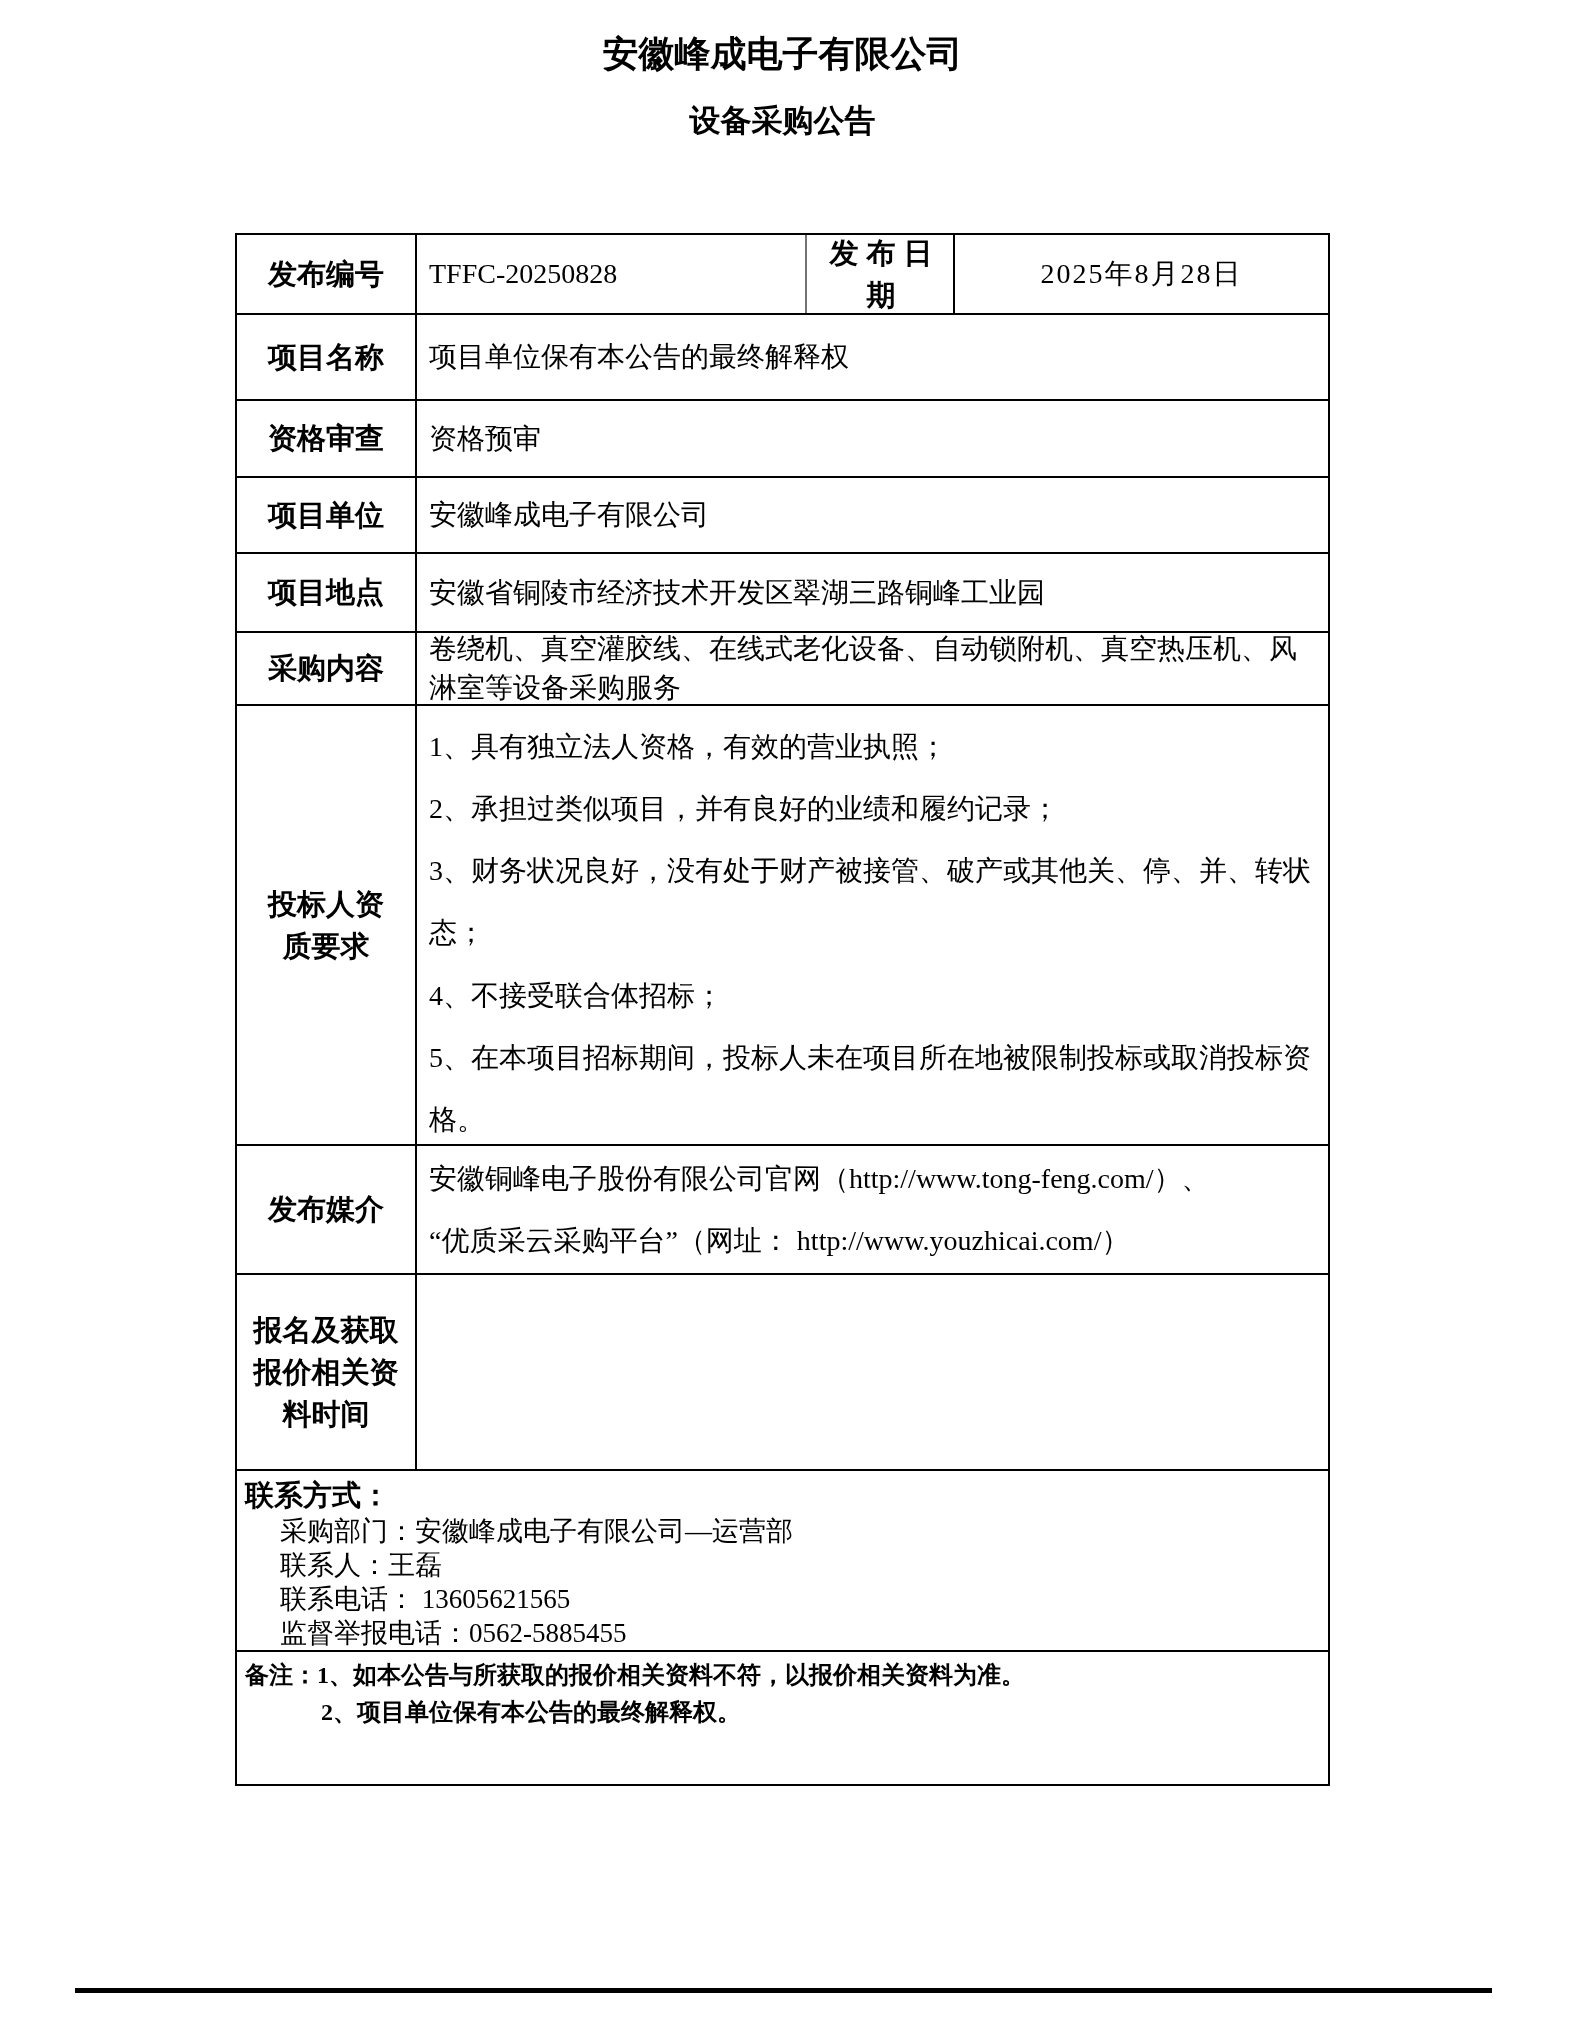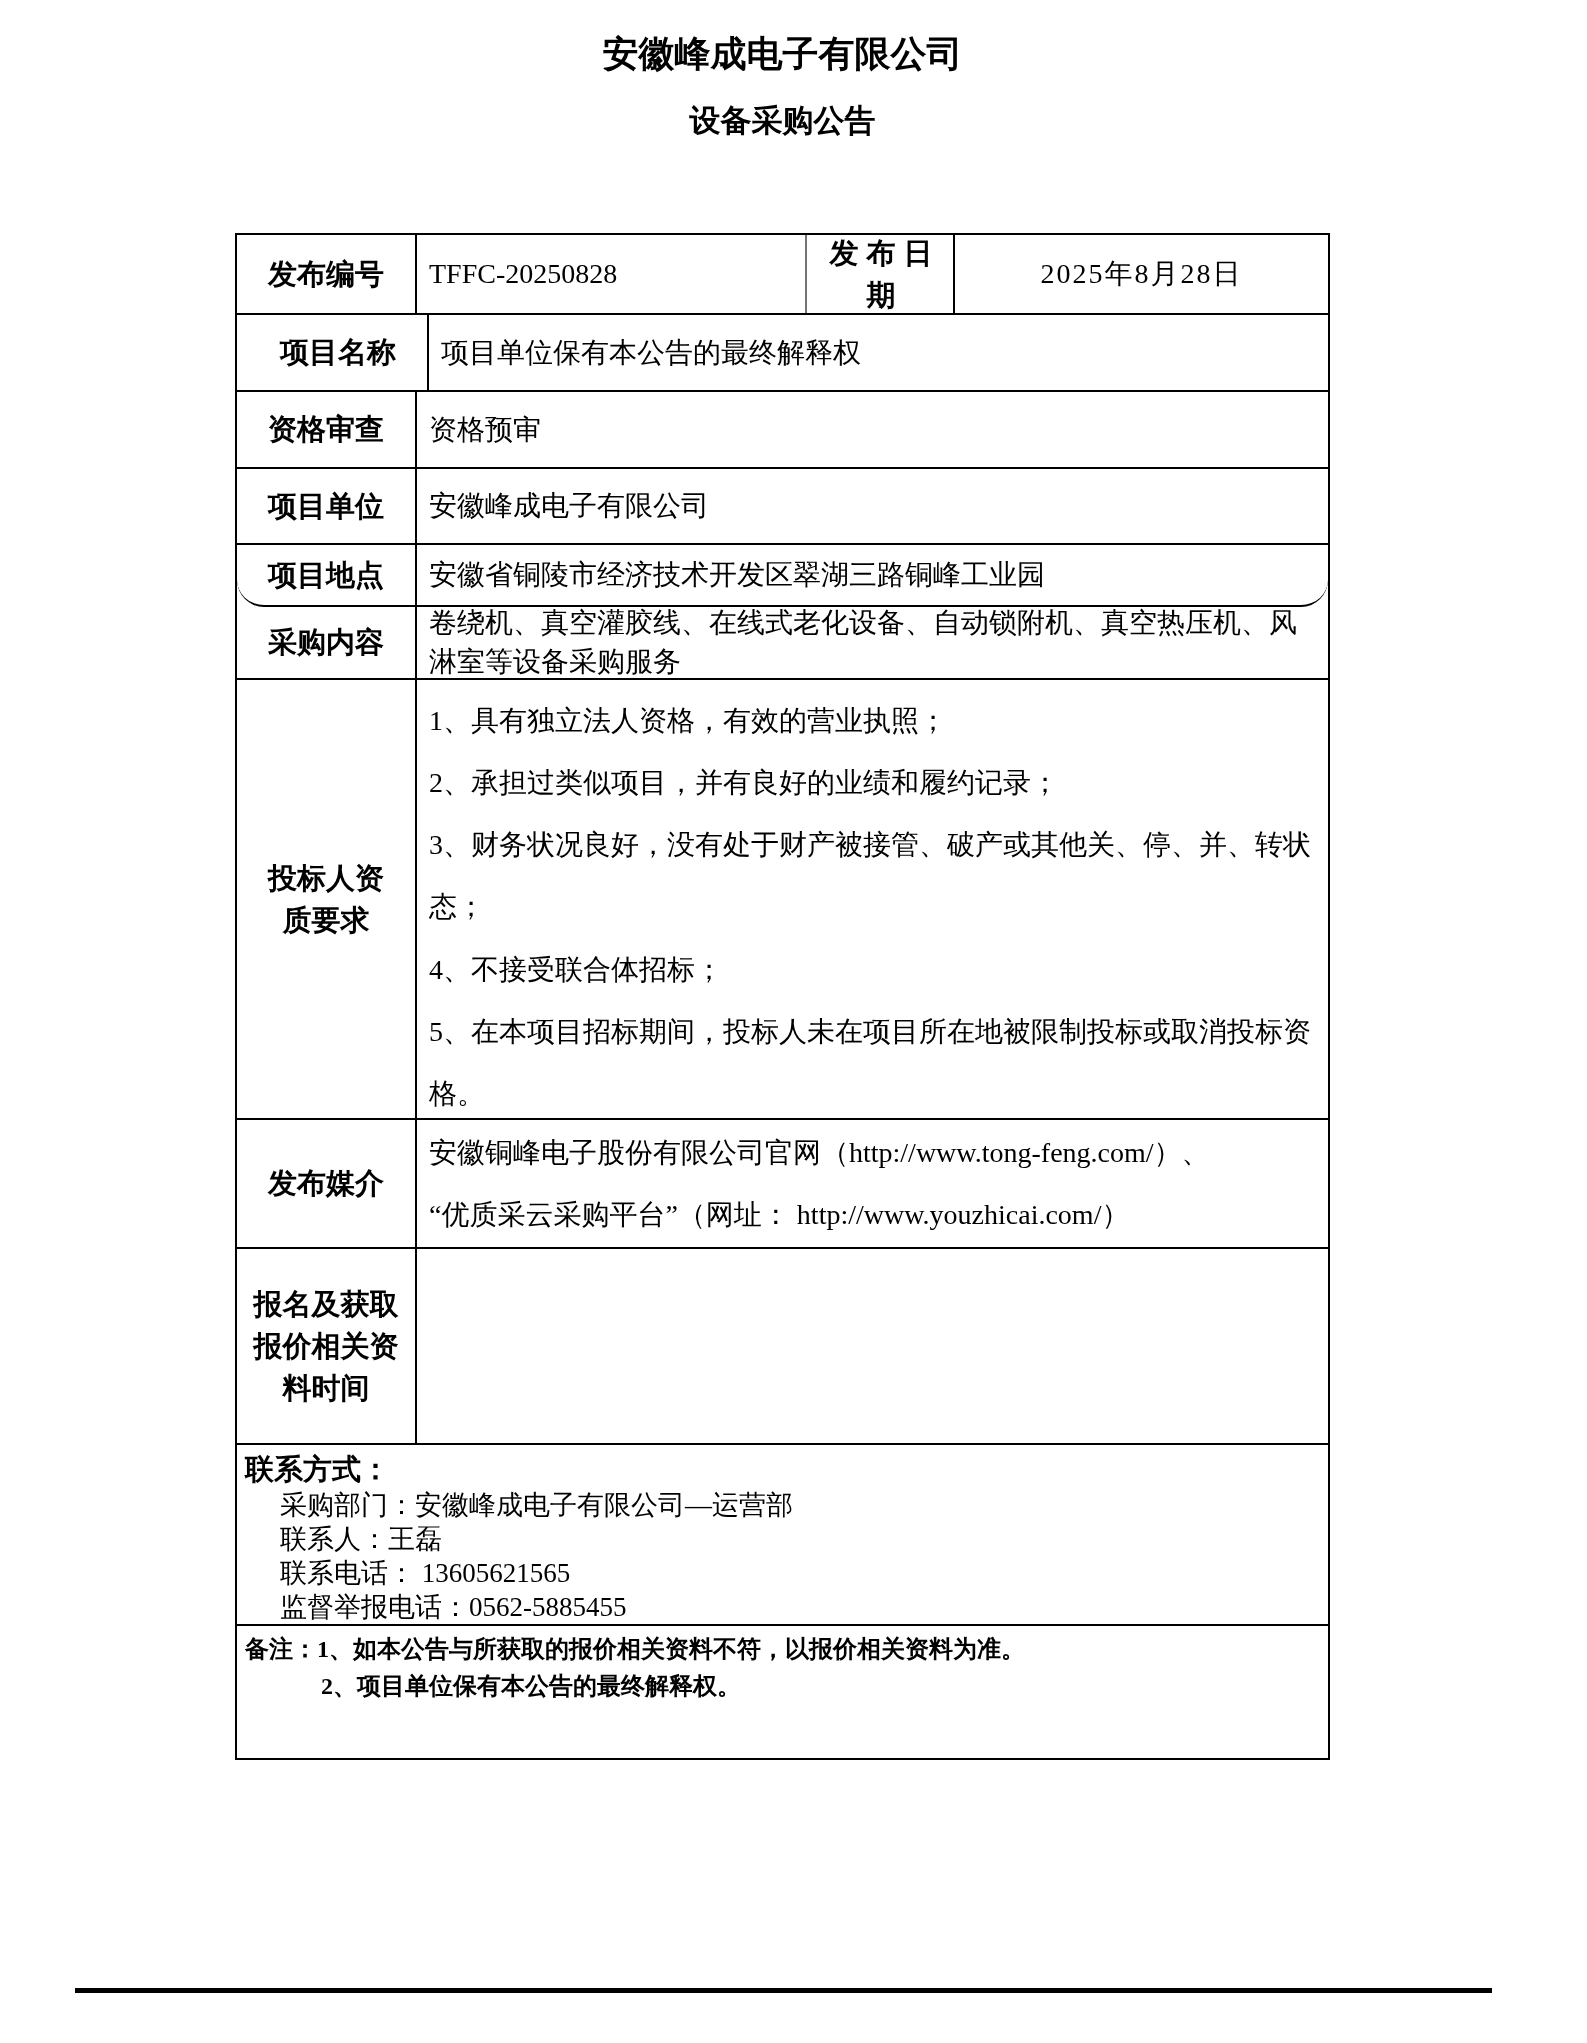--- a/index.html
+++ b/index.html
@@ -37,22 +37,22 @@
   }
   .val{
     flex:1 1 auto;box-sizing:border-box;
     display:flex;align-items:center;
     padding:0 10px 0 12px;white-space:pre-line;
   }
   .r1{height:80px;}
   .r1 .val-no{border-right:2px solid #737373;flex:0 0 390px;}
   .r1 .lab-date{flex:0 0 148px;letter-spacing:8px;padding-left:10px;text-align:center;}
   .r1 .val-date{justify-content:center;padding:0;letter-spacing:2px;}
-  .r2{height:77px;padding-left:12px;} .r3{height:77px;} .r4{height:76px;}
-  .r5{height:62px;border-radius:27px;} .r6{height:73px;}
+  .r2{height:86px;} .r3{height:77px;} .r4{height:76px;}
+  .r5{height:79px;} .r6{height:73px;}
   .r6 .val{line-height:1.36;}
   .r7{height:440px;}
   .r7 .val{align-items:flex-start;padding-top:10px;line-height:2.22;}
   .r8{height:129px;}
   .r8 .val{line-height:2.2;}
   .r9{height:196px;}
   .r9 .val{align-items:flex-start;padding-top:5px;line-height:1.43;}
   .r10{height:181px;display:block;padding:6px 10px 0 8px;box-sizing:border-box;}
   .r11{height:132px;display:block;padding:5px 10px 0 8px;box-sizing:border-box;}
 

